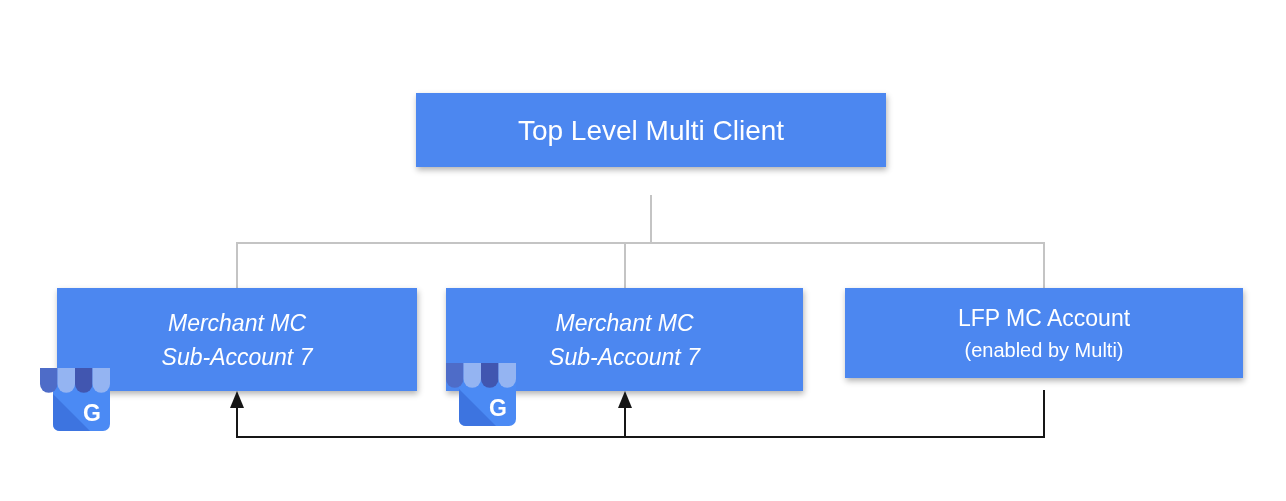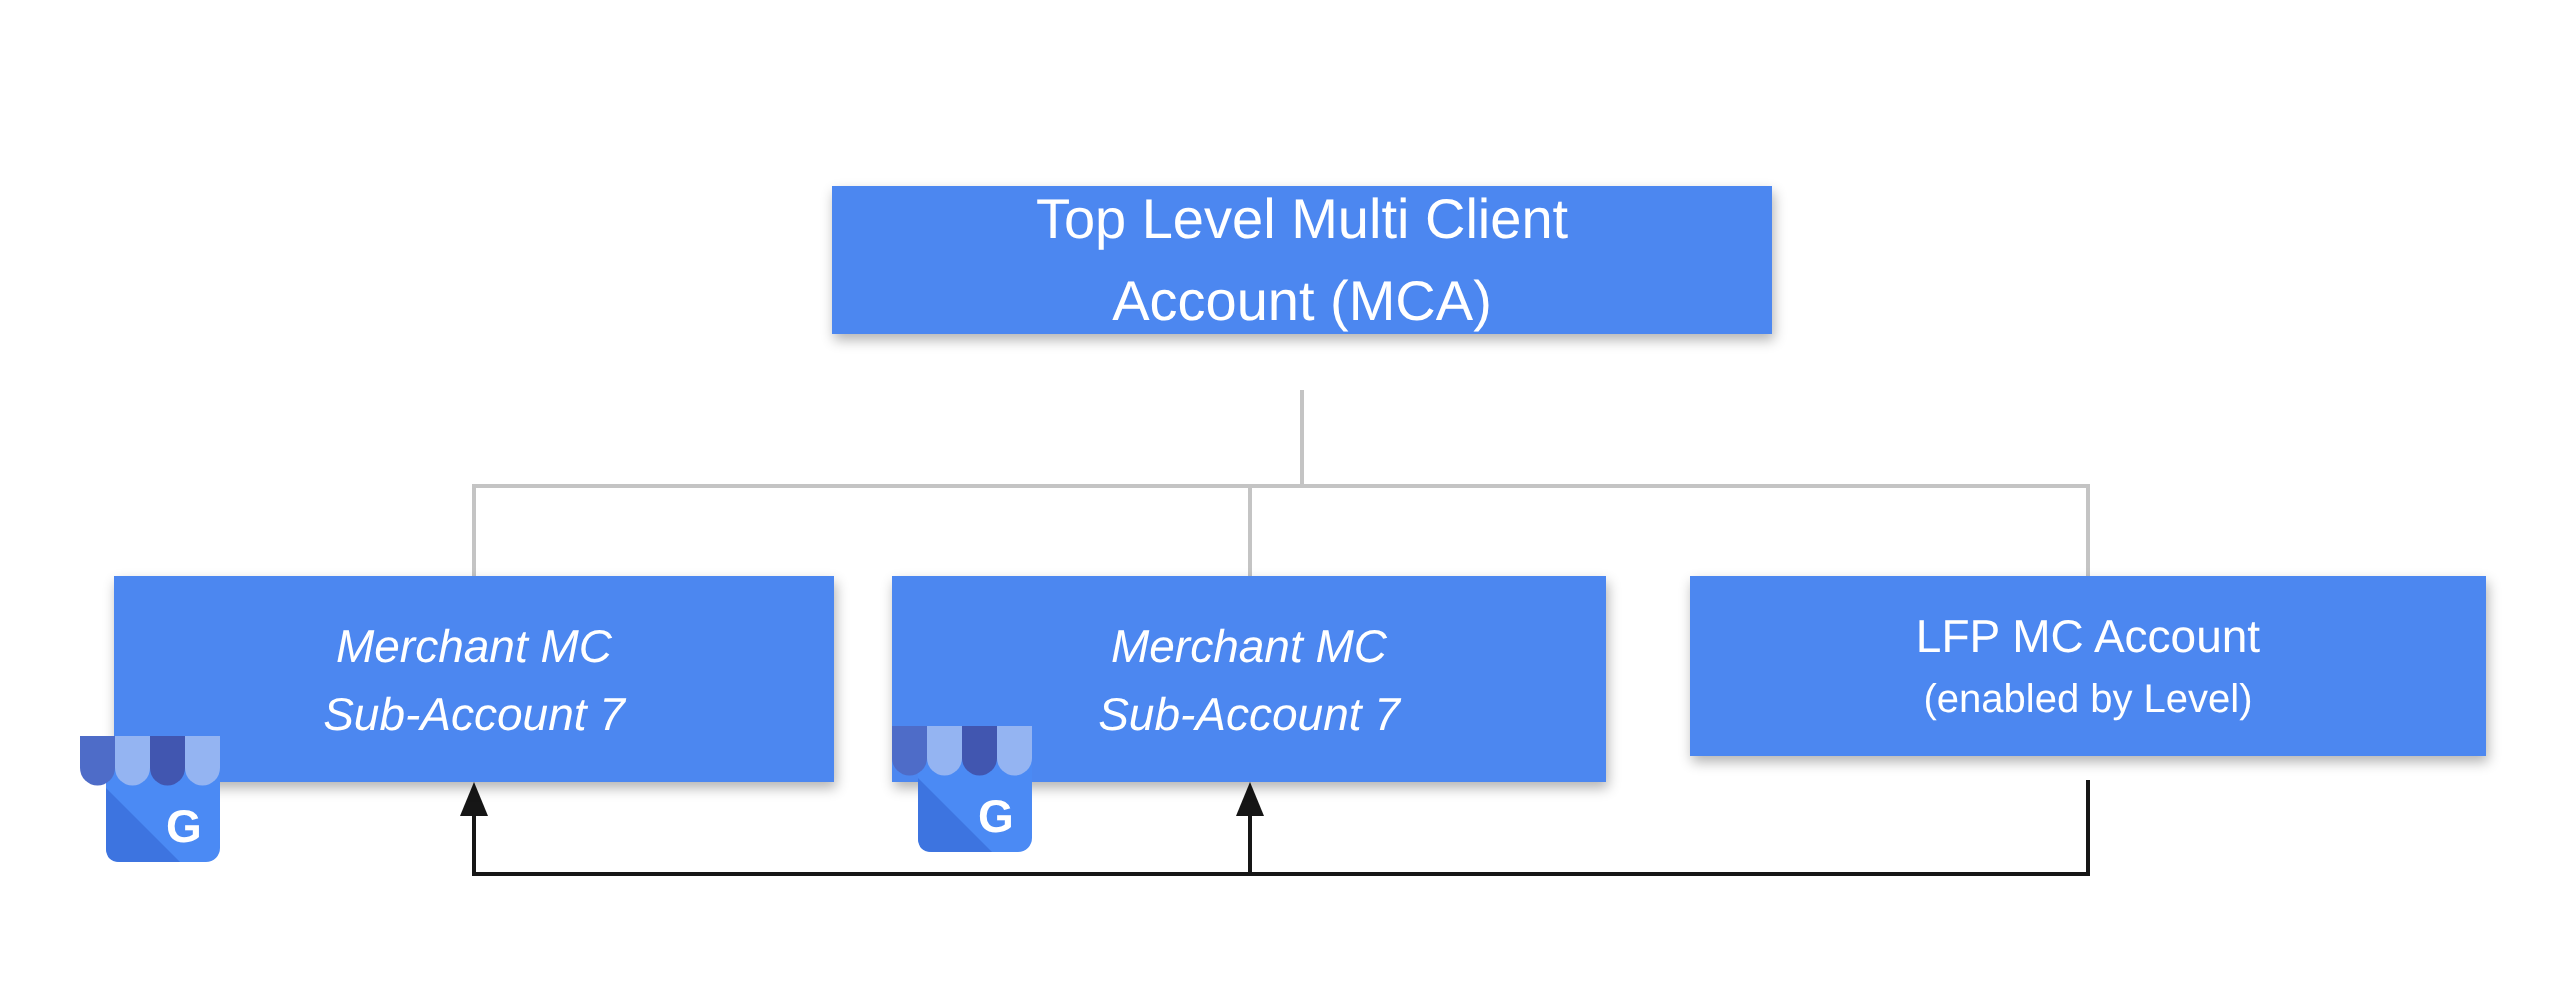--- a/index.html
+++ b/index.html
@@ -66,36 +66,35 @@
 
   <div class="black-line" style="left:1043px; top:390px; width:2px; height:48px"></div>
   <div class="black-line" style="left:236px; top:436px; width:809px; height:2px"></div>
   <div class="black-line" style="left:236px; top:406px; width:2px; height:32px"></div>
   <div class="arrowhead" style="left:230px; top:391px"></div>
   <div class="black-line" style="left:624px; top:406px; width:2px; height:32px"></div>
   <div class="arrowhead" style="left:618px; top:391px"></div>
 
   <div class="node node-mca">
     <div class="nl">Top Level Multi Client</div>
-    <div class="nl">Account (MCA)</div>
   </div>
 
   <div class="node node-sub node-sub1">
     <div class="nl">Merchant MC</div>
     <div class="nl">Sub-Account 7</div>
   </div>
 
   <div class="node node-sub node-sub2">
     <div class="nl">Merchant MC</div>
     <div class="nl">Sub-Account 7</div>
   </div>
 
   <div class="node node-lfp">
     <div class="nl nl1">LFP MC Account</div>
-    <div class="nl nl2">(enabled by Level)</div>
+    <div class="nl nl2">(enabled by Multi)</div>
   </div>
 
   <svg class="gmb gmb-1" viewBox="0 0 70 64">
       <use href="#gmb-icon"></use>
     </svg>
   <svg class="gmb gmb-2" viewBox="0 0 70 64">
       <use href="#gmb-icon"></use>
     </svg>
 
 </div>

